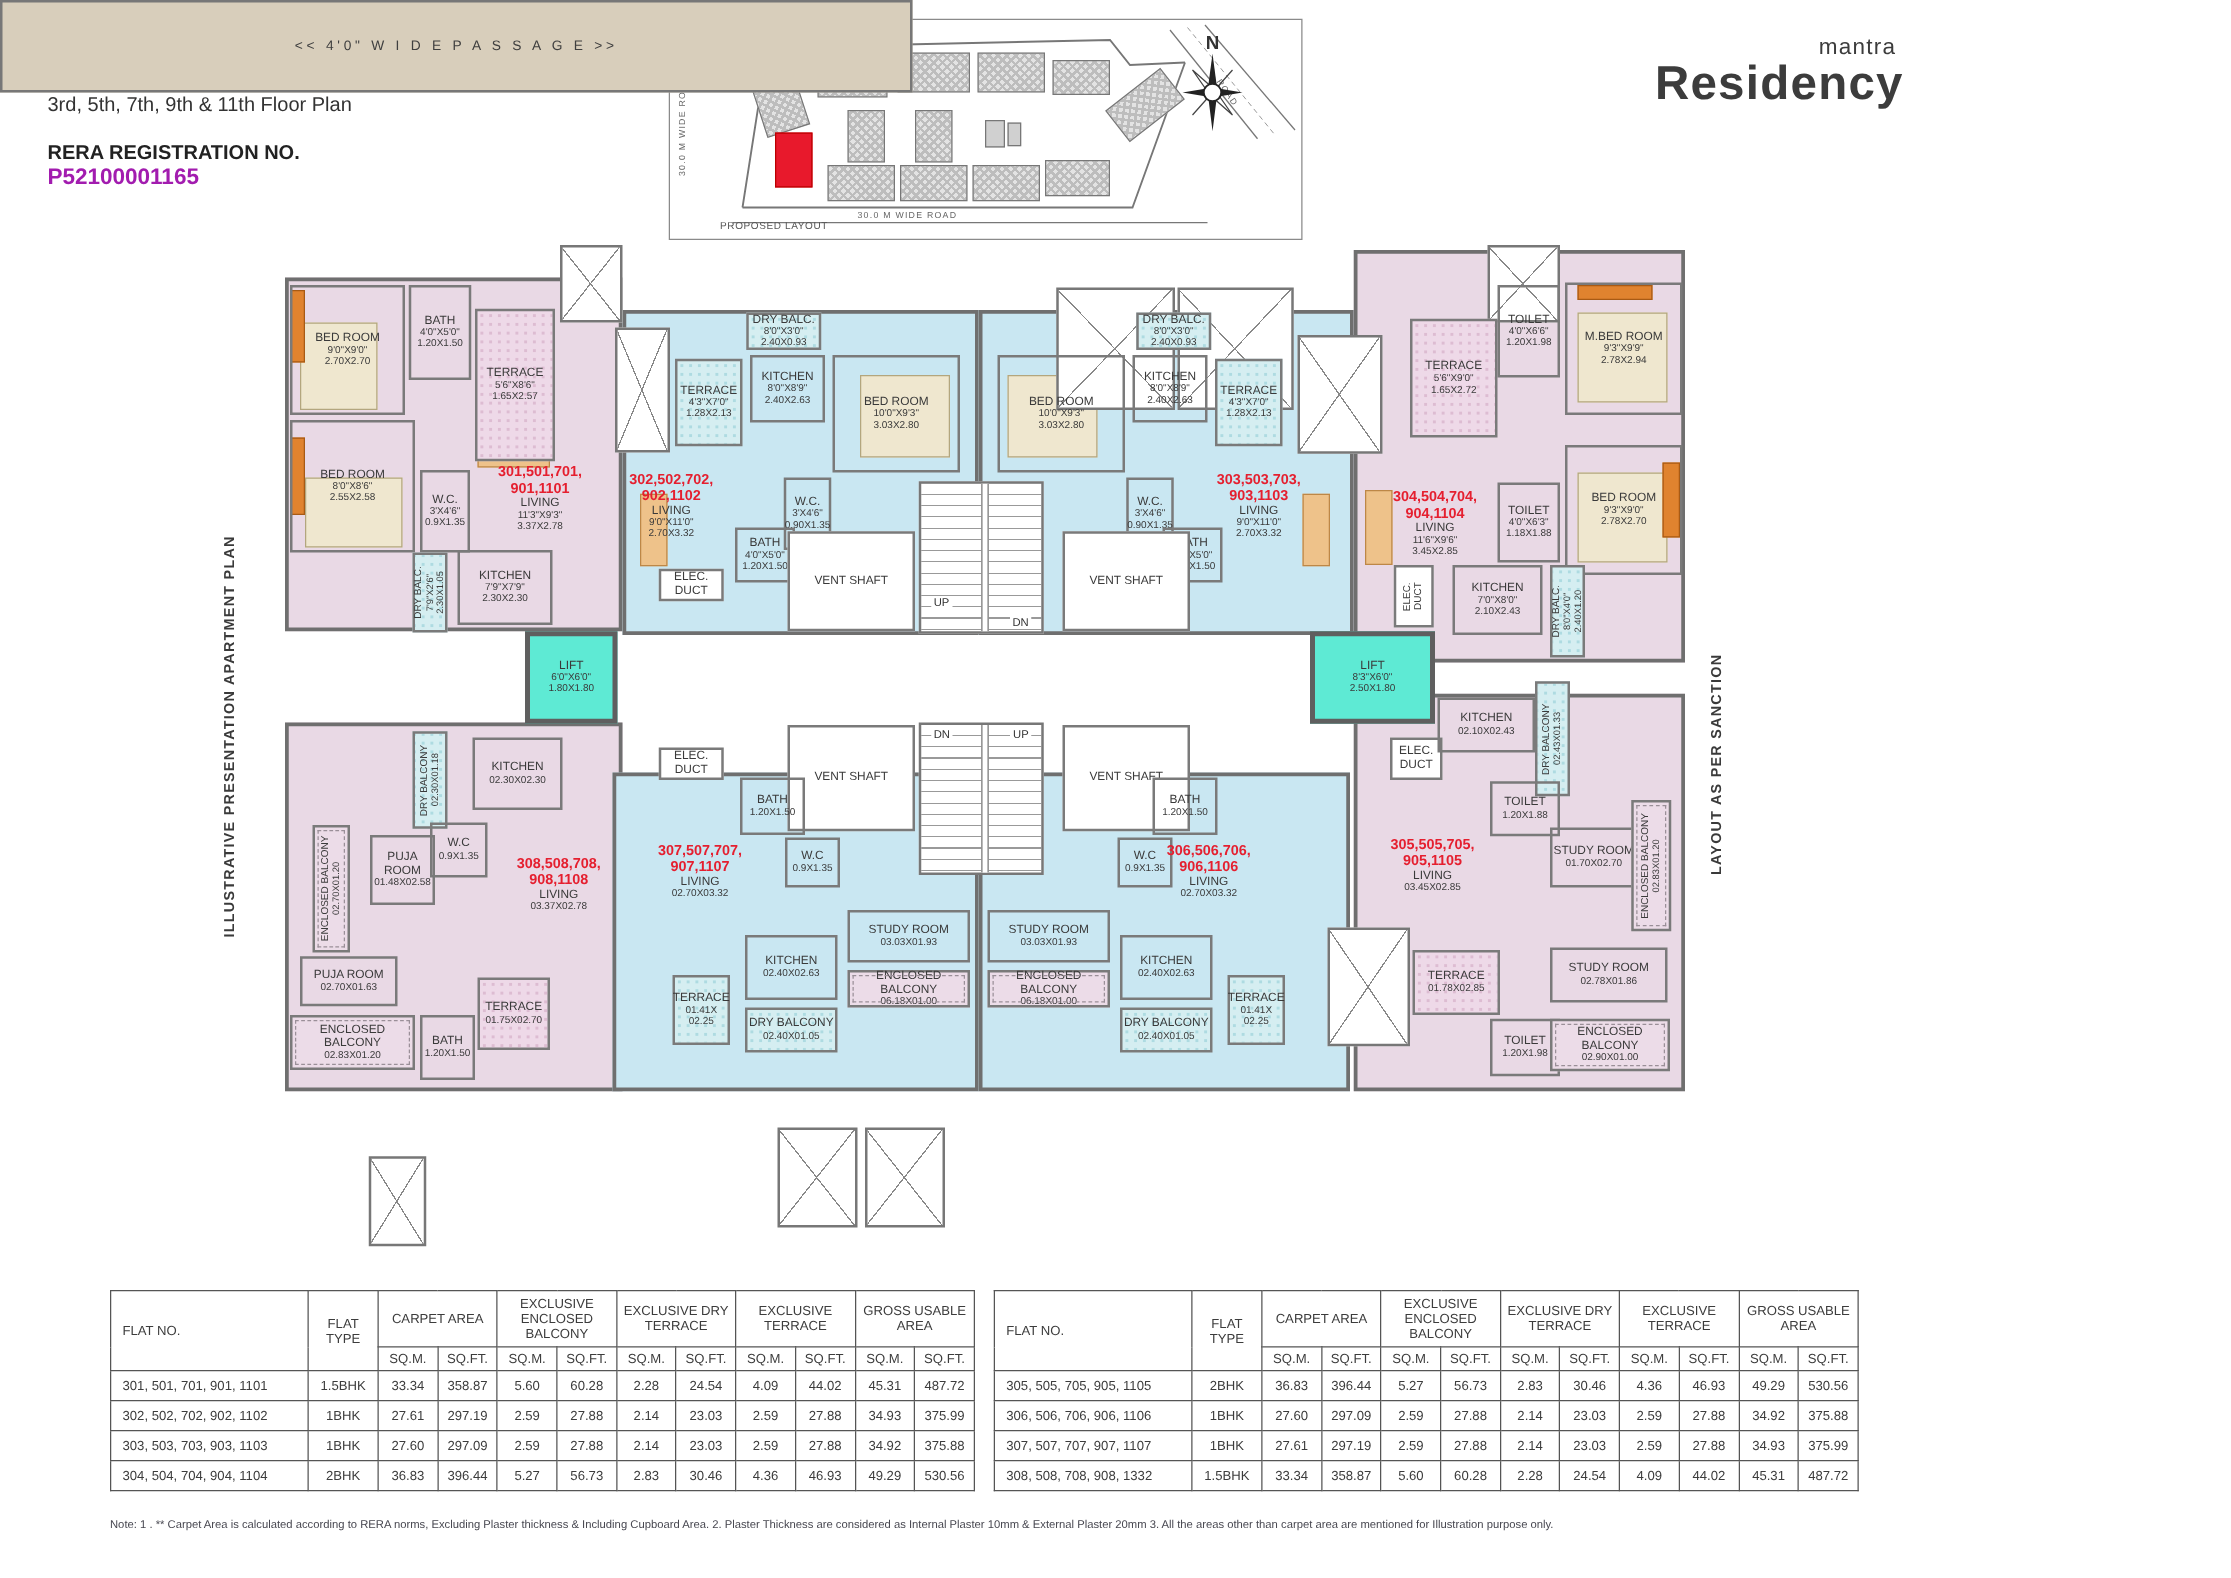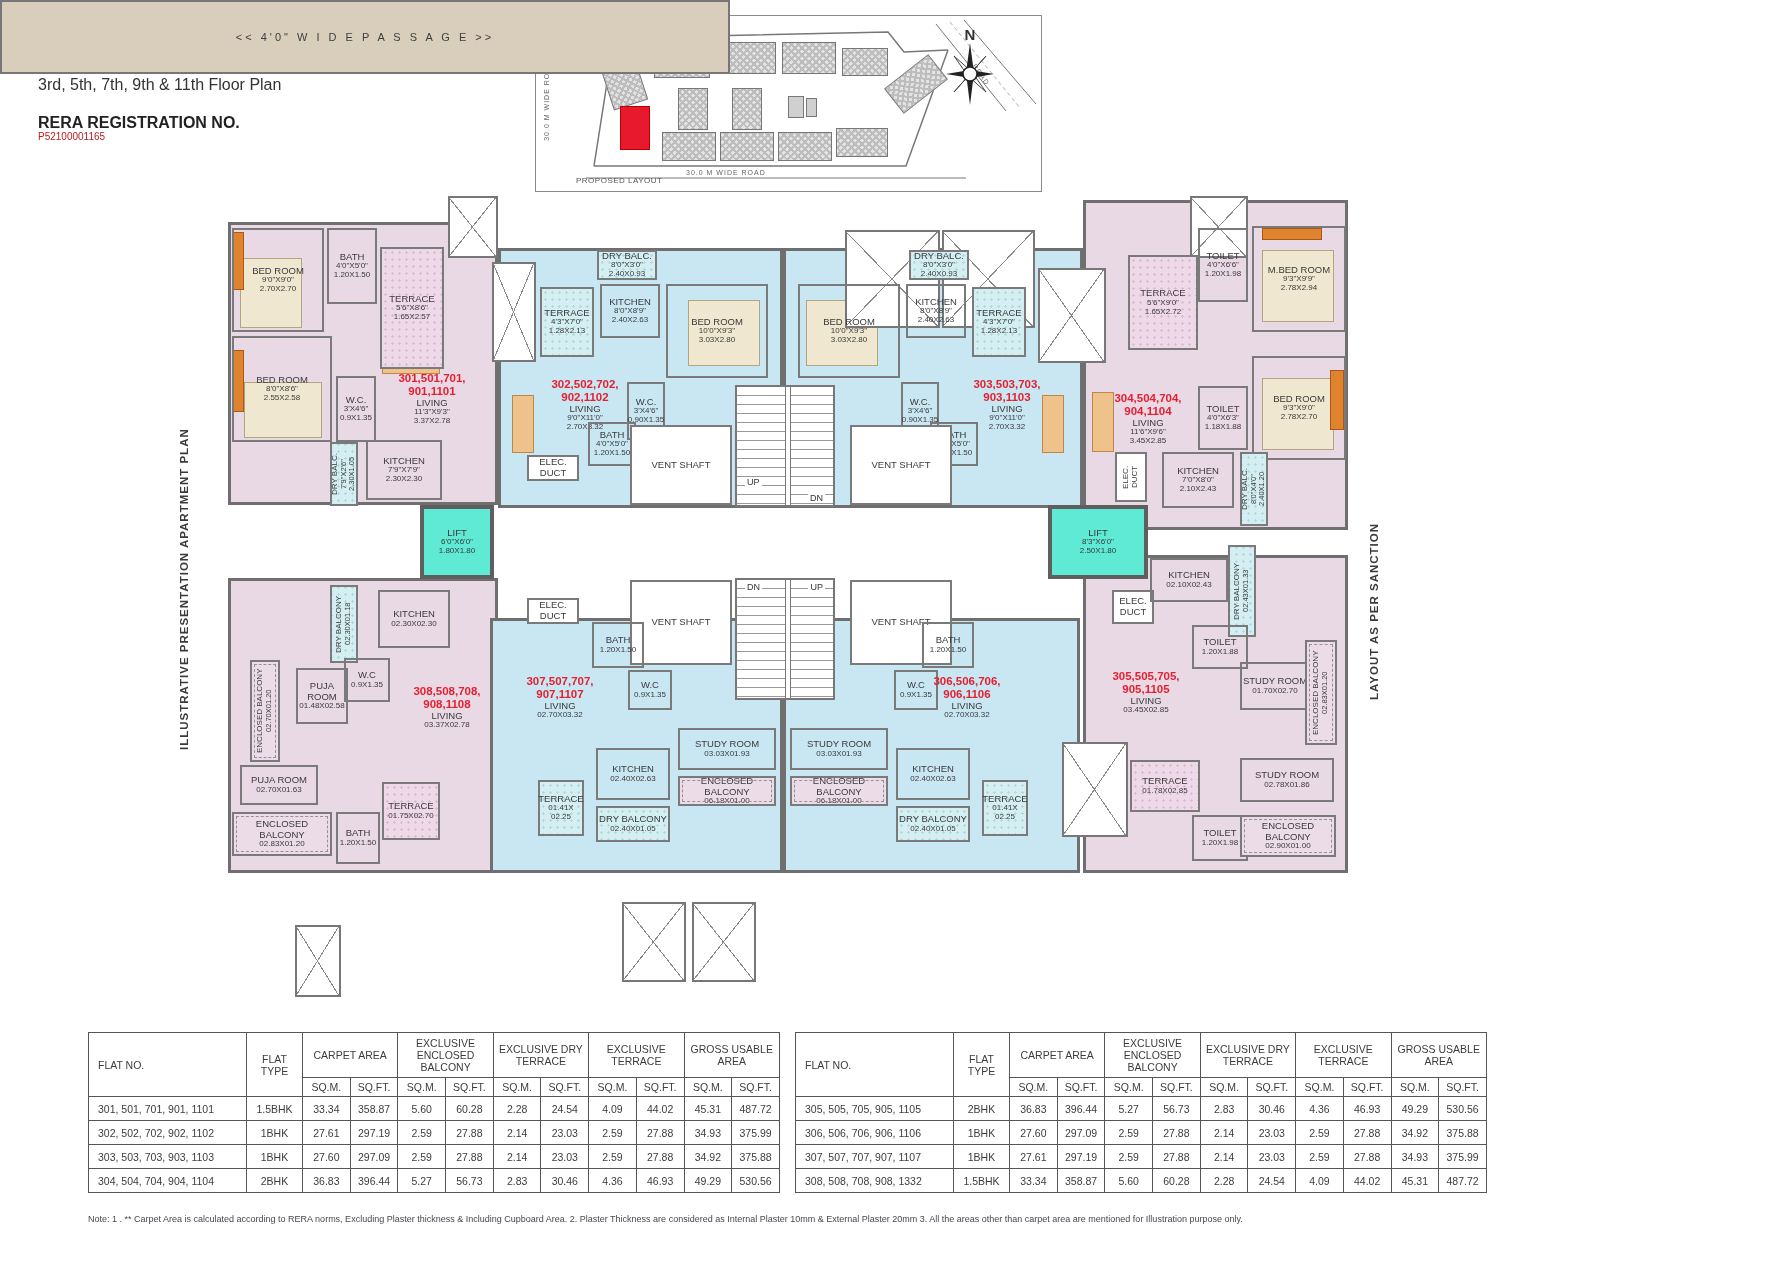--- a/index.html
+++ b/index.html
@@ -3,21 +3,21 @@
 <meta charset="utf-8">
 <style>
   html,body{margin:0;padding:0;background:#fff;}
   #page{position:relative;width:1785px;height:1262px;background:#fff;overflow:hidden;
         font-family:"Liberation Sans",sans-serif;color:#3a3a3a;}
   .abs{position:absolute;}
   
   #title{left:38px;top:38px;font-size:27px;font-weight:bold;letter-spacing:.5px;color:#333;}
   #subtitle{left:38px;top:76px;font-size:16px;color:#333;}
   #rera-label{left:38px;top:114px;font-size:16px;font-weight:bold;color:#222;}
-  #rera-no{left:38px;top:131px;font-size:10px;font-weight:normal;color:#b91c1c;}
+  #rera-no{left:38px;top:131px;font-size:18px;font-weight:bold;color:#a21caf;}
   #logo{right:262px;top:28px;text-align:right;color:#3c3c3c;line-height:1;}
   #logo .top{font-size:18px;letter-spacing:1px;margin-right:6px;}
   #logo .bottom{font-size:38px;font-weight:bold;letter-spacing:1px;margin-top:2px;}
   
   #sitemap{left:535px;top:15px;width:505px;height:175px;border:1px solid #8a8a8a;background:#fff;}
   .bld{position:absolute;background:#e3e3e3;border:1px solid #777;
        background-image:repeating-linear-gradient(45deg,#bdbdbd 0 2px,transparent 2px 5px),
                         repeating-linear-gradient(-45deg,#bdbdbd 0 2px,transparent 2px 5px);}
   .bld.solid{background:#d0d0d0;}
   .bld.red{background:#e8192c;border-color:#b00;background-image:none;}
@@ -79,20 +79,24 @@
 </head>
 <body>
 
 <div id="page">
 
   <div class="abs" id="title">C1 BUILDING</div>
   <div class="abs" id="subtitle">3rd, 5th, 7th, 9th &amp; 11th Floor Plan</div>
   <div class="abs" id="rera-label">RERA REGISTRATION NO.</div>
   <div class="abs" id="rera-no">P52100001165</div>
 
+  <div class="abs" id="logo">
+    <div class="top">mantra</div>
+    <div class="bottom">Residency</div>
+  </div>
 
   <div class="abs" id="sitemap">
     <svg width="505" height="175" viewBox="0 0 505 175" style="position:absolute;left:0;top:0;">
       <polyline points="58,150 78,22 352,16 368,36 412,34" fill="none" stroke="#777" stroke-width="1.5"></polyline>
       <polyline points="412,34 370,150 58,150" fill="none" stroke="#777" stroke-width="1.5"></polyline>
       <line x1="50" y1="162" x2="430" y2="162" stroke="#777" stroke-width="1"></line>
       <line x1="400" y1="8" x2="470" y2="95" stroke="#777" stroke-width="1"></line>
       <line x1="428" y1="4" x2="500" y2="88" stroke="#777" stroke-width="1"></line>
       <line x1="414" y1="6" x2="484" y2="92" stroke="#999" stroke-width="0.8" stroke-dasharray="4 3"></line>
     </svg>
@@ -231,21 +235,21 @@
         <div class="room " style="left: 600px; top: 284px; width: 60px; height: 54px; position: absolute;">
           <div class="rn">KITCHEN</div>
           <div class="rd">8'0"X8'9"</div>
           <div class="rd">2.40X2.63</div>
         </div>
         <div class="room " style="left: 666px; top: 284px; width: 102px; height: 94px; position: absolute;">
           <div class="rn">BED ROOM</div>
           <div class="rd">10'0"X9'3"</div>
           <div class="rd">3.03X2.80</div>
         </div>
-        <div class="room label" style="left: 531px; top: 345px; width: 108px; height: 120px; position: absolute;">
+        <div class="room label" style="left: 483px; top: 345px; width: 108px; height: 120px; position: absolute;">
           <div class="fno">302,502,702,
 902,1102</div>
           <div class="rn">LIVING</div>
           <div class="rd">9'0"X11'0"</div>
           <div class="rd">2.70X3.32</div>
         </div>
         <div class="room " style="left: 627px; top: 382px; width: 38px; height: 58px; position: absolute;">
           <div class="rn">W.C.</div>
           <div class="rd">3'X4'6"</div>
           <div class="rd">0.90X1.35</div>

